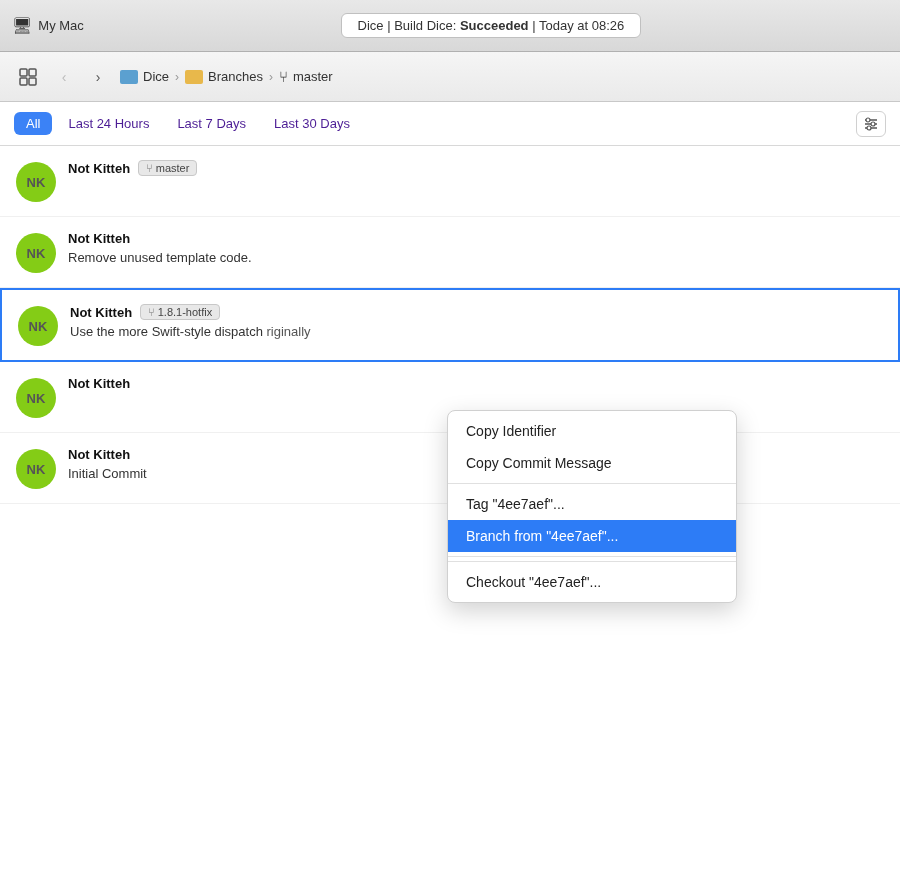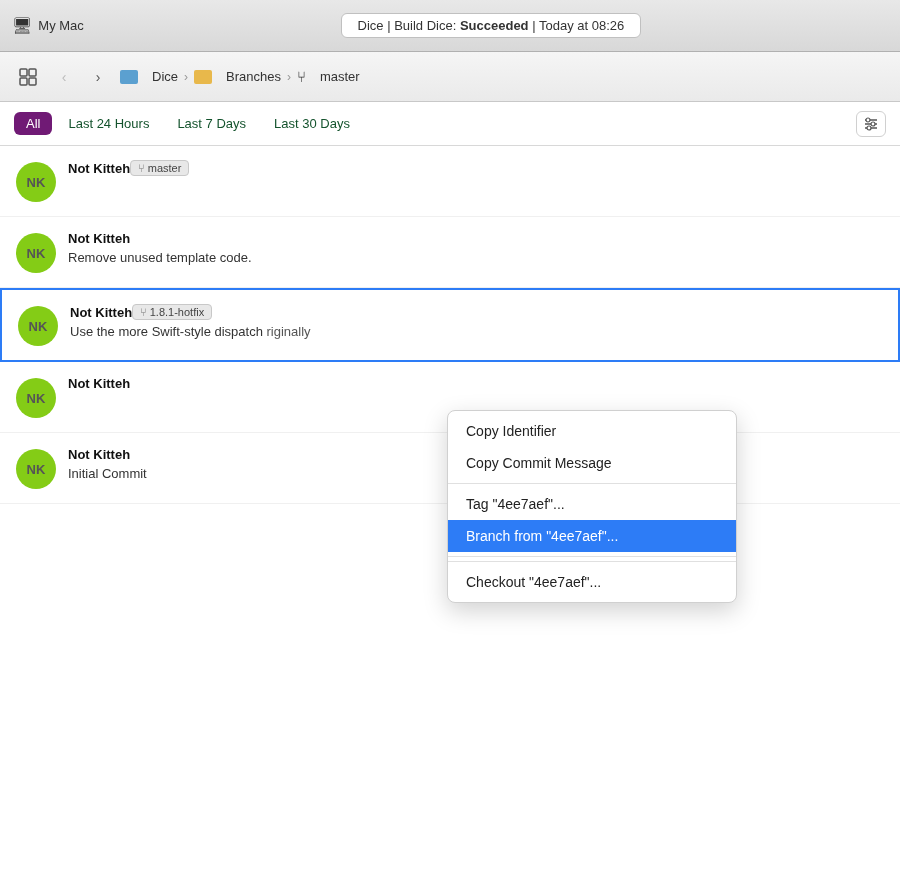--- a/index.html
+++ b/index.html
@@ -95,21 +95,21 @@
       font-size: 13px;
       color: #333;
     }
     .breadcrumb-sep {
       color: #999;
       font-size: 12px;
     }
     .breadcrumb-item {
       display: flex;
       align-items: center;
-      gap: 14px;
+      gap: 5px;
       cursor: pointer;
     }
     .branch-icon {
       font-size: 15px;
     }
 
     
     .filter-bar {
       background: white;
       border-bottom: 1px solid #d8d8d8;
@@ -120,24 +120,24 @@
       gap: 0;
     }
     .filter-btn {
       padding: 4px 12px;
       border-radius: 6px;
       font-size: 13px;
       cursor: pointer;
       margin-right: 4px;
       border: none;
       background: transparent;
-      color: #14532d;
+      color: #4c1d95;
     }
     .filter-btn.active {
-      background: #701a75;
+      background: #3b82f6;
       color: white;
     }
     .filter-bar-right {
       margin-left: auto;
       width: 30px;
       height: 26px;
       border: 1px solid #d0d0d0;
       border-radius: 6px;
       display: flex;
       align-items: center;
@@ -175,20 +175,21 @@
       color: #555;
       flex-shrink: 0;
       margin-top: 2px;
     }
     .commit-content {
       flex: 1;
     }
     .commit-author-line {
       display: flex;
       align-items: center;
+      gap: 8px;
       margin-bottom: 4px;
     }
     .commit-author {
       font-weight: 700;
       font-size: 13px;
       color: #111;
     }
     .branch-tag {
       background: #e8e8e8;
       border: 1px solid #c8c8c8;

